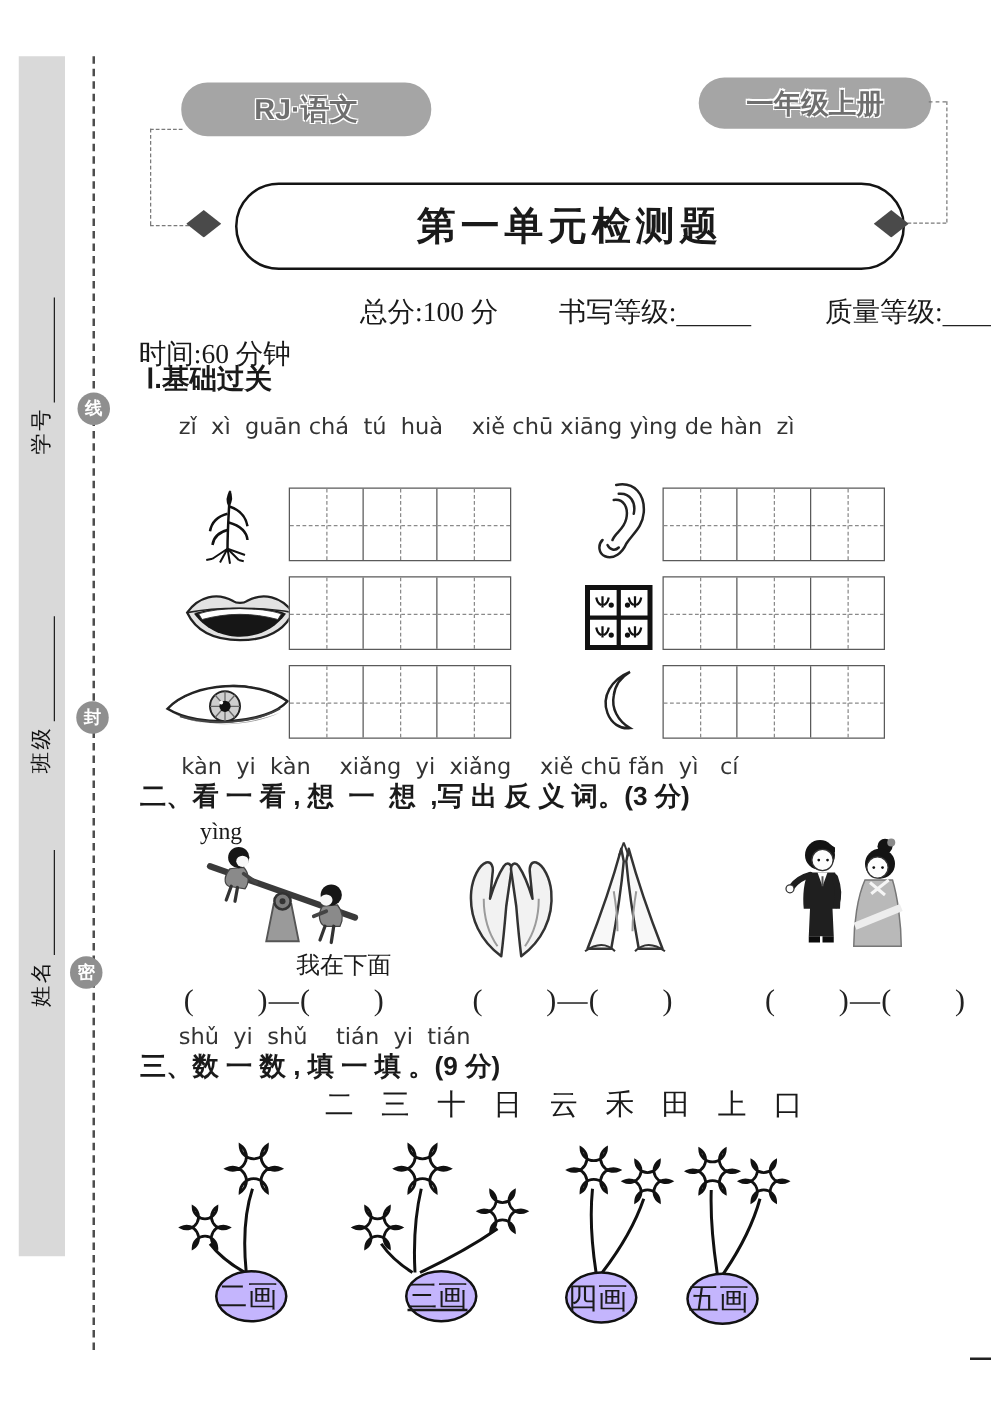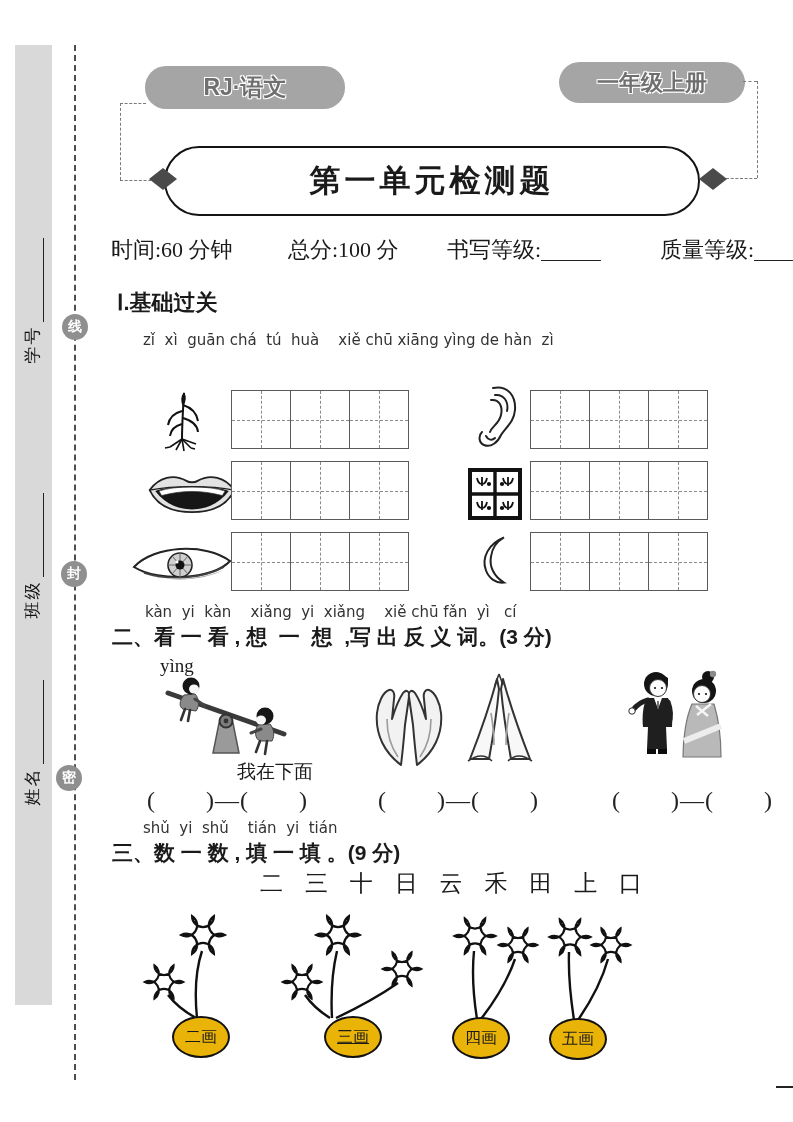--- a/index.html
+++ b/index.html
@@ -13,43 +13,43 @@
               font-family:"Liberation Serif", serif;font-size:17px;letter-spacing:2px;color:#111;}
   .side-field .fline{display:inline-block;width:84px;border-bottom:1.6px solid #222;margin-left:3px;height:14px;}
   .seal-circle{position:absolute;width:26px;height:26px;border-radius:50%;background:#8f8f8f;
                color:#fff;font-size:14px;font-weight:bold;display:flex;align-items:center;justify-content:center;
                font-family:"Liberation Sans", sans-serif;}
   
   .pill{position:absolute;background:#a5a5a5;border-radius:21px;display:flex;align-items:center;justify-content:center;
         font-family:"Liberation Sans", sans-serif;font-weight:bold;color:#6f6f6f;
         text-shadow:-1px -1px 0 #fff,1px -1px 0 #fff,-1px 1px 0 #fff,1px 1px 0 #fff;}
   .dash{position:absolute;}
-  .banner{position:absolute;left:164px;top:146px;width:532px;height:66px;border:2.5px solid #141414;border-radius:36px;
+  .banner{position:absolute;left:188px;top:146px;width:532px;height:66px;border:2.5px solid #141414;border-radius:36px;
           display:flex;align-items:center;justify-content:center;}
   .banner .title{font-size:31px;font-weight:bold;letter-spacing:4px;font-family:"Liberation Serif", serif;}
   .diamond{position:absolute;width:28px;height:22px;}
   
   .meta span.lbl{position:absolute;top:235px;font-size:22px;white-space:pre;}
   .blank{display:inline-block;border-bottom:1.8px solid #222;height:20px;vertical-align:-4px;}
   
   .sec-head{position:absolute;font-family:"Liberation Sans", sans-serif;font-weight:bold;font-size:22px;}
-  .pinyin{position:absolute;font-family:"DejaVu Sans", sans-serif;font-size:15px;color:#333;white-space:pre;}
+  .pinyin{position:absolute;font-family:"DejaVu Sans", sans-serif;font-size:18px;color:#333;white-space:pre;}
   .qtext{position:absolute;font-family:"Liberation Sans", sans-serif;font-weight:bold;font-size:21px;white-space:pre;}
   .caption{position:absolute;font-size:19px;}
   .answers{position:absolute;top:784px;font-size:24px;color:#222;white-space:pre;letter-spacing:1px;}
   
   .tian-grid{position:absolute;display:flex;border:1.6px solid #5a5a5a;background:#fff;}
   .tian-cell{position:relative;width:58px;height:57px;border-right:1.3px solid #5a5a5a;}
   .tian-cell:last-child{border-right:none;}
   .tian-cell::before{content:"";position:absolute;left:50%;top:0;bottom:0;border-left:1.3px dashed #8a8a8a;}
   .tian-cell::after{content:"";position:absolute;top:50%;left:0;right:0;border-top:1.3px dashed #8a8a8a;}
   .illus{position:absolute;}
   
-  .oval{position:absolute;width:54px;height:38px;border:2.2px solid #111;border-radius:50%;background:#eab308;
-        display:flex;align-items:center;justify-content:center;font-size:16px;font-family:"Liberation Serif", serif;}
+  .oval{position:absolute;width:54px;height:38px;border:2.2px solid #111;border-radius:50%;background:#c4b5fd;
+        display:flex;align-items:center;font-size:24px;font-family:"Liberation Serif", serif;}
   .charrow{position:absolute;left:260px;top:868px;width:382px;display:flex;justify-content:space-between;
            font-size:23px;font-family:"Liberation Serif", serif;}
   .corner{position:absolute;left:776px;top:1086px;width:17px;border-top:2px solid #222;}
 </style>
 </head>
 <body>
 
 <div class="page">
 
   <svg width="0" height="0" style="position:absolute">
@@ -92,21 +92,21 @@
     <span class="title">第一单元检测题</span>
   </div>
   <svg class="diamond" style="left:149px;top:168px;" viewBox="0 0 28 22">
       <polygon points="14,0 28,11 14,22 0,11" fill="#4a4a4a"></polygon>
     </svg>
   <svg class="diamond" style="left:699px;top:168px;" viewBox="0 0 28 22">
       <polygon points="14,0 28,11 14,22 0,11" fill="#4a4a4a"></polygon>
     </svg>
 
   <div class="meta">
-    <span class="lbl" style="left:111px;">时间:60 分钟</span>
+    <span class="lbl" style="left:111px;margin-top:33px;">时间:60 分钟</span>
     <span class="lbl" style="left:288px;">总分:100 分</span>
     <span class="lbl" style="left:447px;"><span>书写等级:</span><span class="blank" style="width:60px;"></span></span>
     <span class="lbl" style="left:660px;"><span>质量等级:</span><span class="blank" style="width:48px;"></span></span>
   </div>
 
   <div class="sec-head" style="left:117px;top:288px;">Ⅰ.基础过关</div>
 
   <div class="pinyin" style="left:143px;top:331px;">zǐ  xì  guān chá  tú  huà    xiě chū xiāng yìng de hàn  zì</div>
 
   <svg class="illus" style="left:148px;top:387px;" width="72" height="66" viewBox="0 0 72 66">

